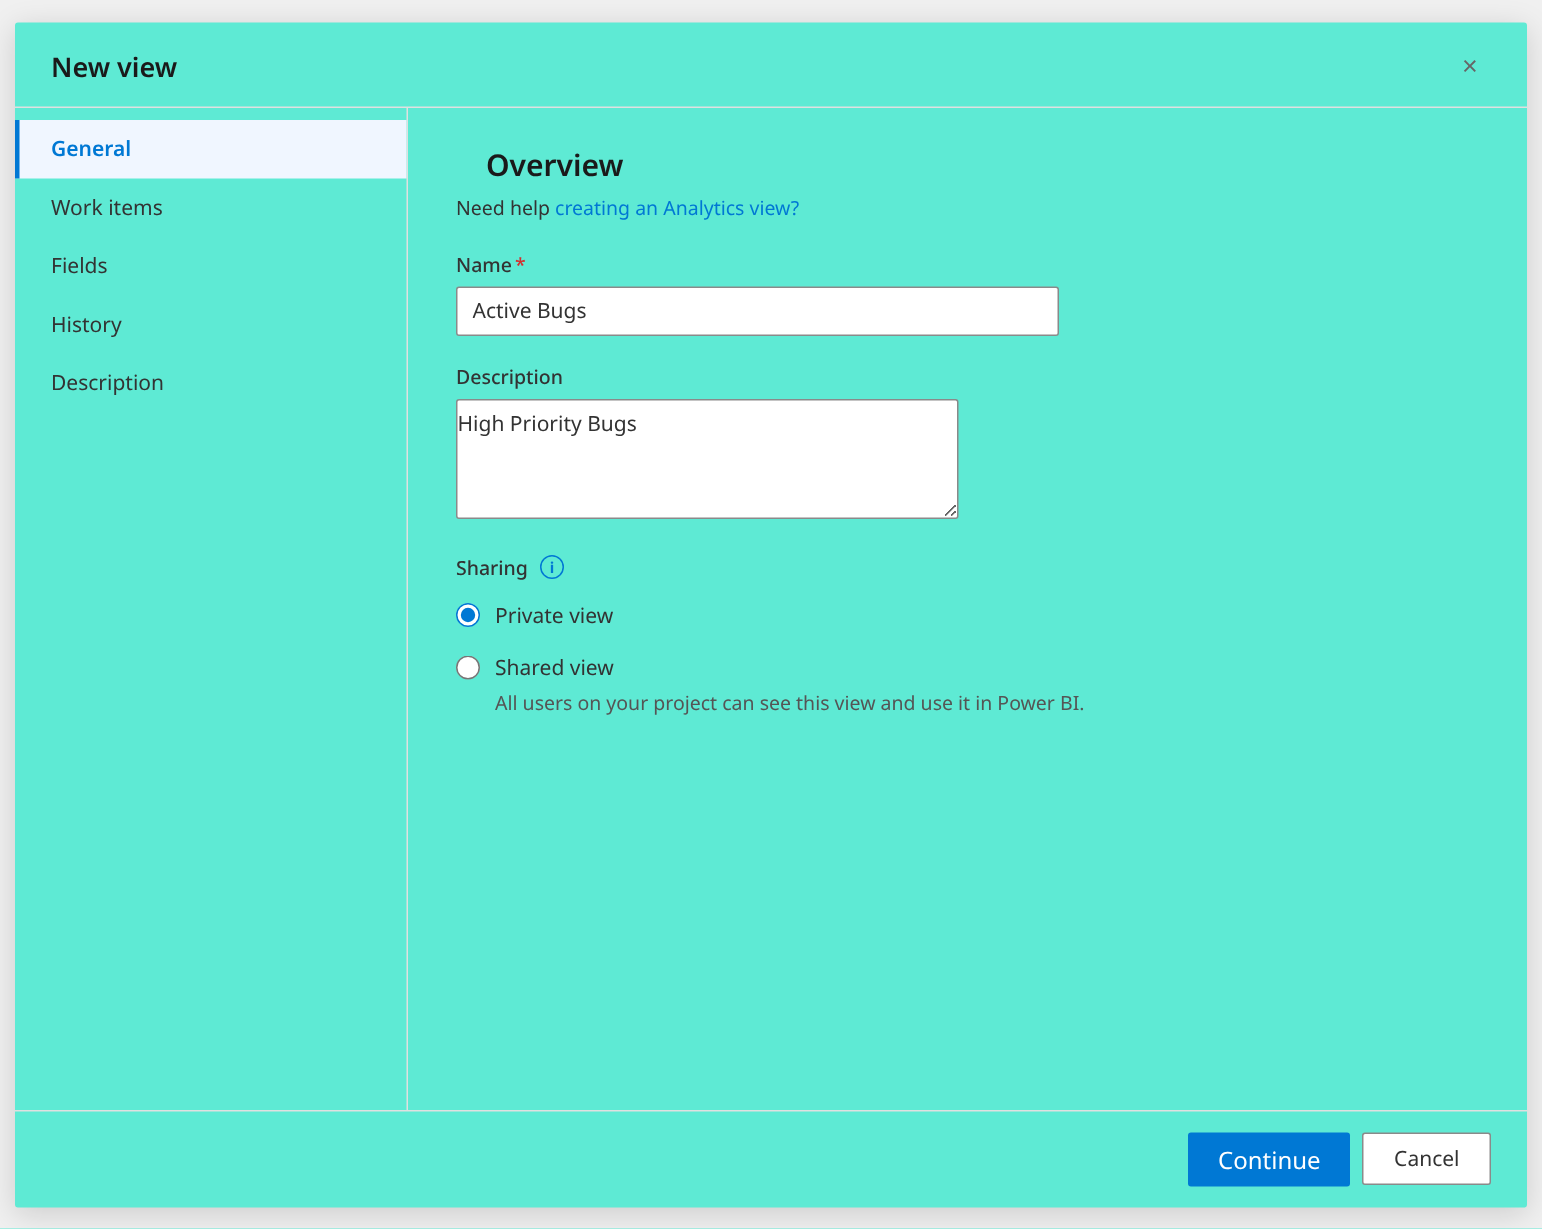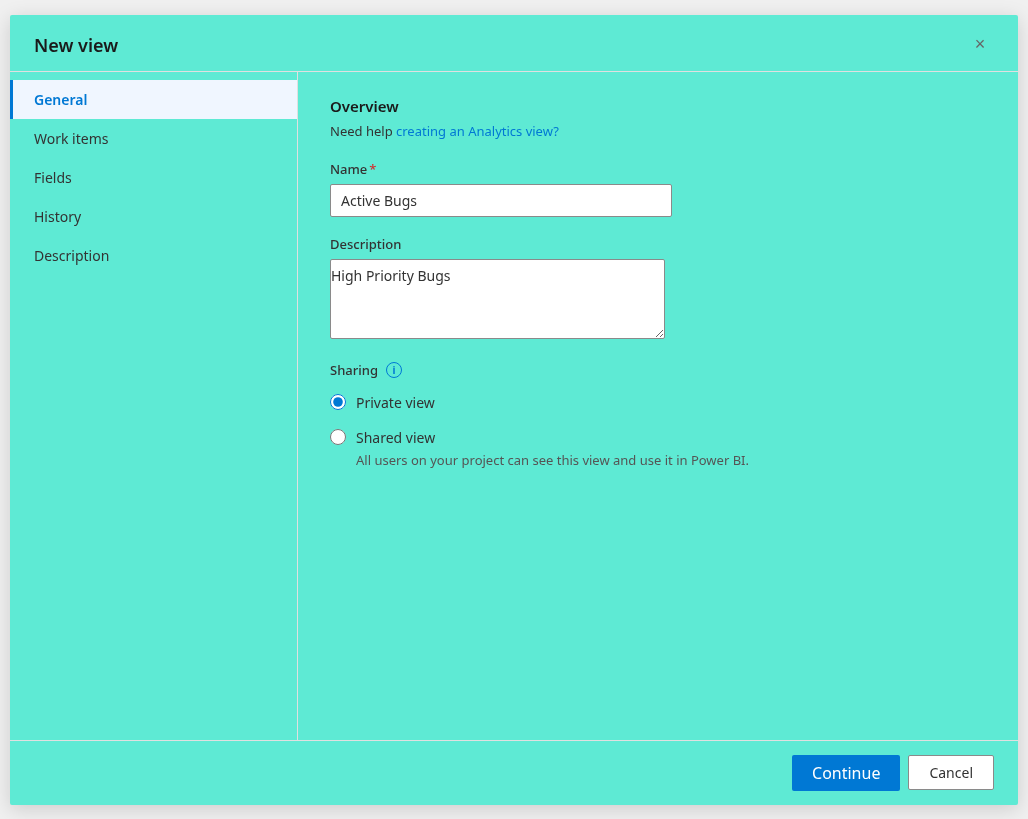--- a/index.html
+++ b/index.html
@@ -46,21 +46,21 @@
       justify-content: center;
       width: 28px;
       height: 28px;
       border-radius: 2px;
     }
     .dialog-body {
       display: flex;
       flex: 1;
     }
     .sidebar {
-      width: 288px;
+      width: 262px;
       border-right: 1px solid #e0e0e0;
       padding: 8px 0;
       flex-shrink: 0;
     }
     .sidebar-item {
       padding: 10px 24px;
       cursor: pointer;
       color: #333;
       font-size: 14px;
       position: relative;
@@ -78,24 +78,25 @@
       bottom: 0;
       width: 3px;
       background: #0078d4;
     }
     .main-content {
       flex: 1;
       padding: 24px 32px;
       overflow-y: auto;
     }
     .section-title {
-      font-size: 15px;
+      font-size: 20px;
       font-weight: 600;
       margin-bottom: 6px;
       color: #1a1a1a;
+      margin-left: 20px;
     }
     .help-text {
       font-size: 13px;
       color: #333;
       margin-bottom: 20px;
     }
     .help-link {
       color: #0078d4;
       text-decoration: none;
     }
@@ -107,21 +108,21 @@
       font-size: 13px;
       font-weight: 500;
       margin-bottom: 6px;
       color: #333;
     }
     .required-star {
       color: #d32f2f;
       margin-left: 2px;
     }
     .form-input {
-      width: 342px;
+      width: 402px;
       padding: 6px 10px;
       border: 1px solid #8a8a8a;
       border-radius: 2px;
       font-size: 14px;
       font-family: inherit;
       color: #333;
       outline: none;
     }
     .form-textarea {
       width: 335px;

